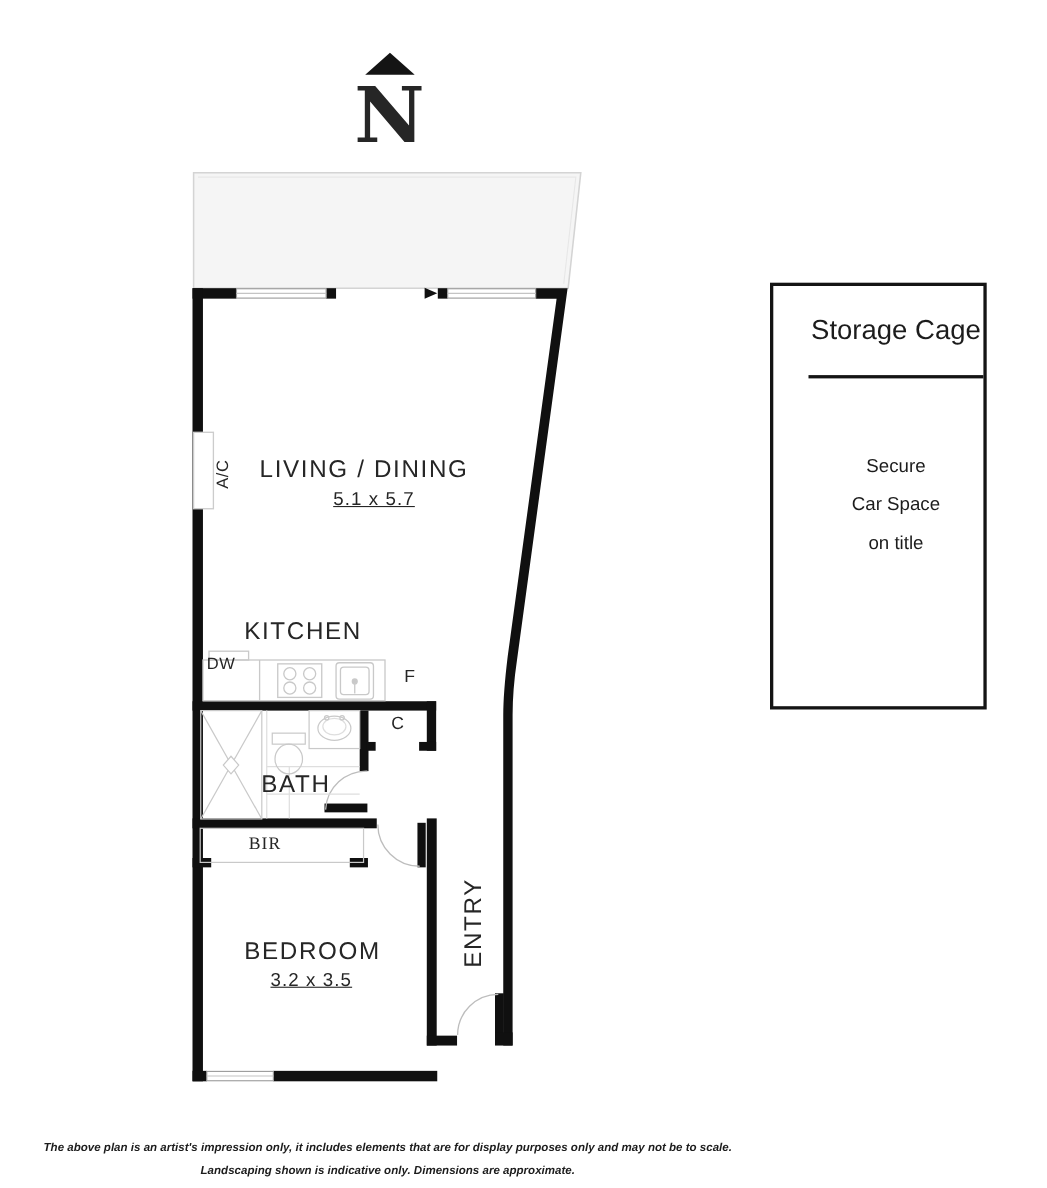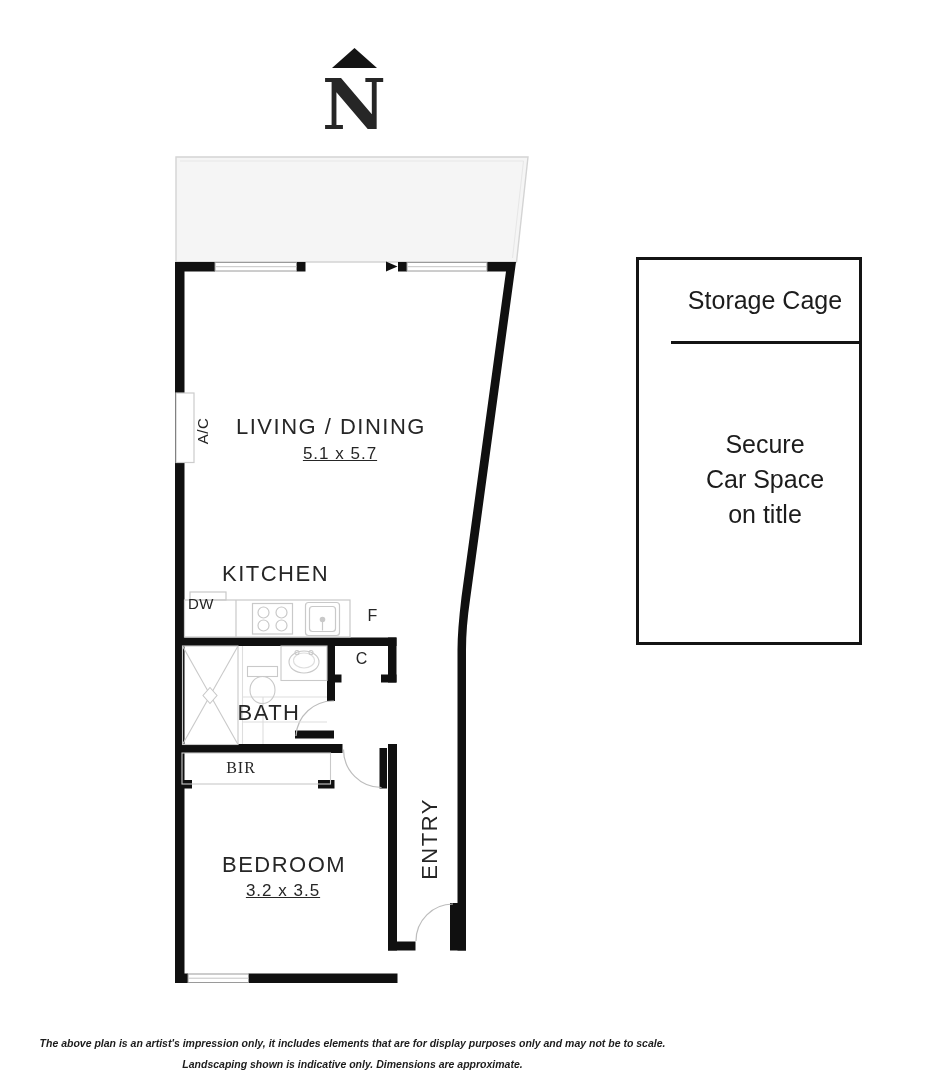--- a/index.html
+++ b/index.html
@@ -6,25 +6,25 @@
   #canvas{position:relative;width:952px;height:1080px;background:#ffffff;overflow:hidden;
           font-family:"Liberation Sans", sans-serif;color:#222;}
   .lbl{position:absolute;color:#262626;text-align:center;white-space:nowrap;}
   .room{font-size:22px;letter-spacing:1.5px;}
   .dims{font-size:17px;letter-spacing:1px;text-decoration:underline;}
   .small{font-size:16px;letter-spacing:1px;}
   .tiny{font-size:15px;letter-spacing:0.5px;}
   .rot{transform:rotate(-90deg);transform-origin:center center;}
   #north-n{font-family:"DejaVu Serif","Liberation Serif",serif;font-weight:bold;
            font-size:70px;line-height:70px;}
-  #storage-box{position:absolute;left:636px;top:257px;width:226px;height:388px;
+  #storage-box{position:absolute;left:700px;top:257px;width:197px;height:388px;
                border:3px solid #141414;box-sizing:border-box;background:#fff;padding-left:32px;}
   #storage-header{height:81px;border-bottom:3px solid #141414;display:flex;
                   align-items:center;justify-content:center;font-size:25px;color:#1c1c1c;}
-  #storage-body{padding-top:62px;text-align:center;font-size:25px;line-height:35px;color:#1c1c1c;margin-top:21px;}
+  #storage-body{padding-top:62px;text-align:center;font-size:17px;line-height:35px;color:#1c1c1c;}
   #disclaimer{position:absolute;left:0;top:1033px;width:705px;text-align:center;
               font-size:10.5px;font-weight:bold;line-height:21px;color:#1c1c1c;font-style:italic;}
   svg{position:absolute;left:0;top:0;}
 </style>
 </head>
 <body>
 
 <div id="canvas">
 
   <svg width="952" height="1080" viewBox="0 0 952 1080">

